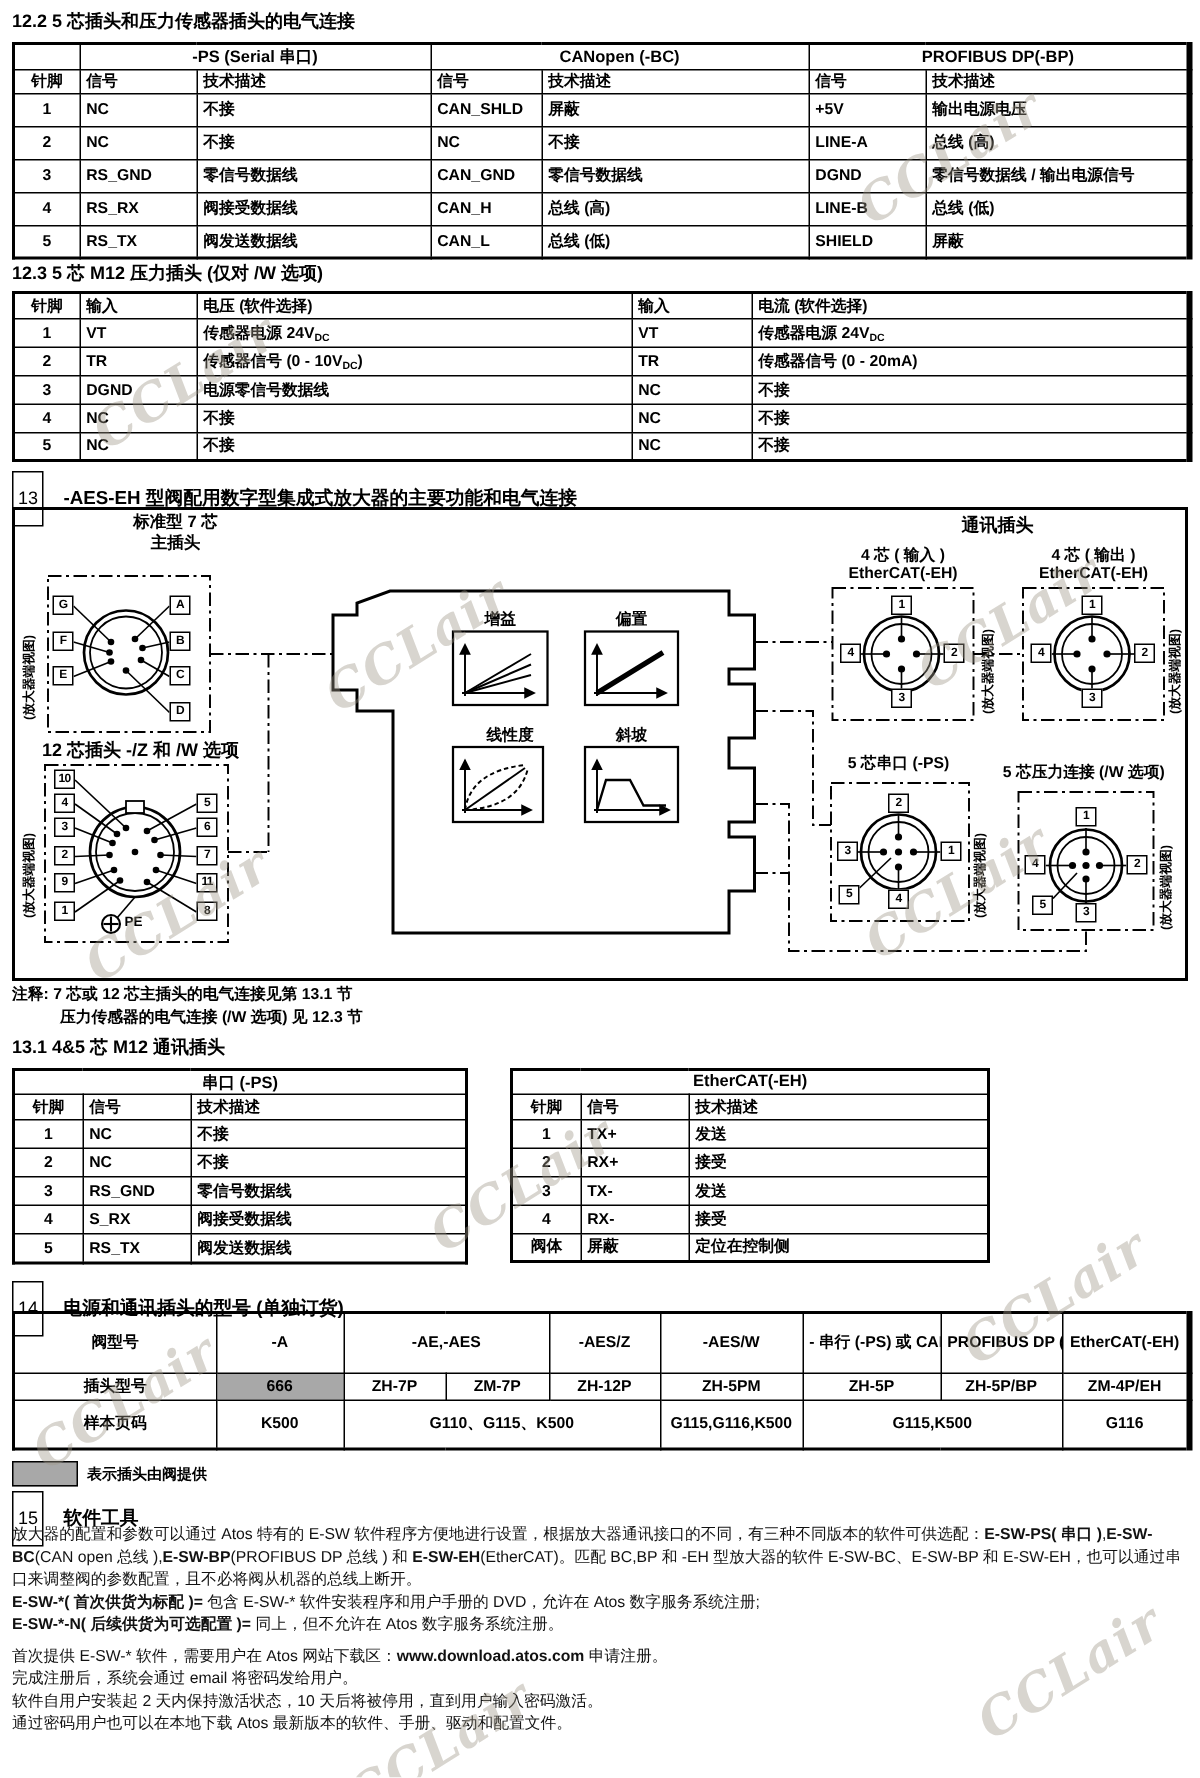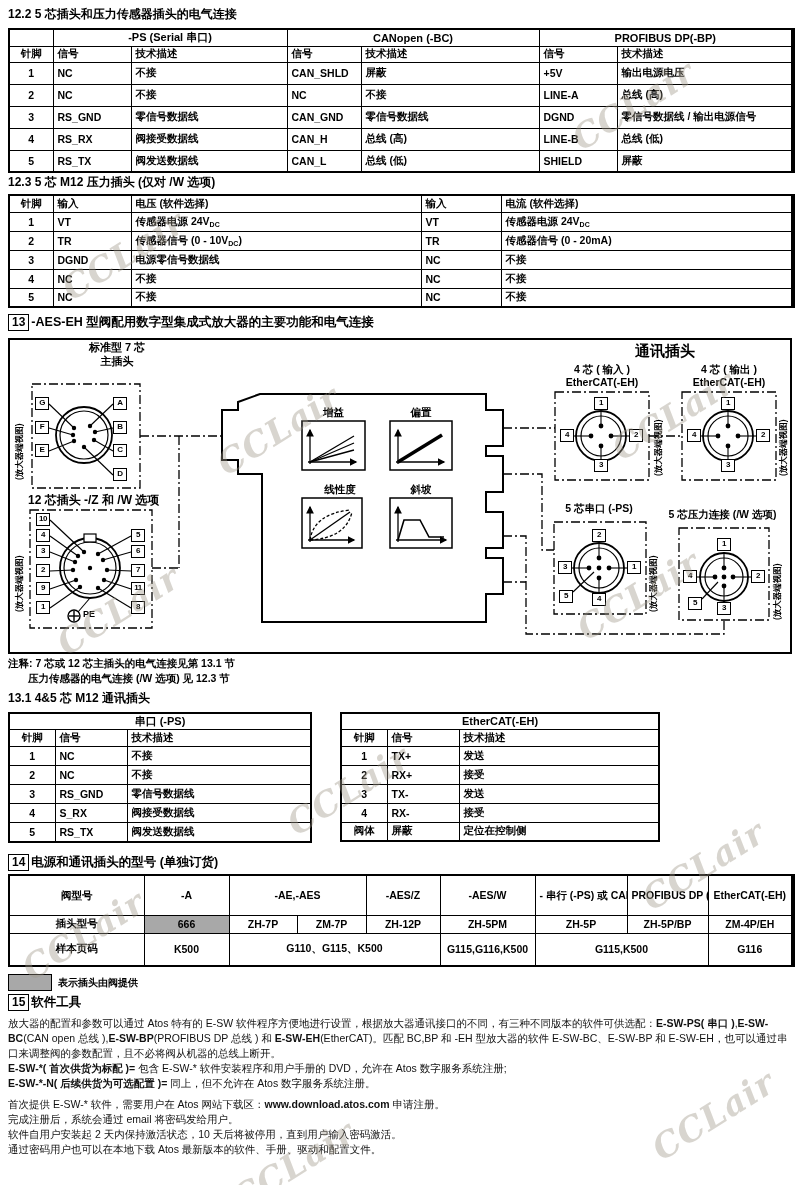--- a/index.html
+++ b/index.html
@@ -1,20 +1,20 @@
 <!DOCTYPE html>
 <html><head>
 <meta charset="utf-8">
 <style>
   html,body{margin:0;padding:0;background:#fff}
   .page{position:relative;width:800px;height:1185px;background:#fff;overflow:hidden;
         font-family:"Liberation Sans","DejaVu Sans",sans-serif;color:#000}
   .abs{position:absolute}
   .hd{position:absolute;font-size:12px;font-weight:bold;white-space:nowrap}
-  .numbox{display:inline-block;border:1.5px solid #000;padding:0 3px;margin-right:2px;font-size:12px;font-weight:bold;line-height:15px}
+  .numbox{display:inline-block;border:1.5px solid #000;padding:10px 3px;margin-right:13px;font-size:12px;font-weight:normal;line-height:15px}
   
   table.t{position:absolute;border-collapse:collapse;table-layout:fixed;border:2px solid #000}
   table.rt{border-right:4px solid #000}
   table.t td{border:1px solid #000;font-size:10.5px;font-weight:bold;padding:0 4px;overflow:hidden;white-space:nowrap}
   table.t tr.gh td{text-align:center;font-size:11px}
   td.c{text-align:center}
   td.pre{white-space:pre-line;text-align:center;font-size:9.5px;line-height:11px}
   td.gray{background:#a8a8a8}
   .sb{font-size:7px;font-weight:bold;vertical-align:-2px}
   
@@ -373,21 +373,21 @@
           <circle cx="714" cy="237" r="2.4"></circle>
         </g>
     </svg>
 
     
     <div class="dlbl ctrt" style="left:52px;top:0;width:110px;font-size:11px">标准型 7 芯</div>
     <div class="dlbl ctrt" style="left:52px;top:14px;width:110px;font-size:11px">主插头</div>
     <div class="rot" style="left:4px;top:140px">(放大器端视图)</div>
     <div class="dlbl" style="left:18px;top:152px;font-size:12px">12 芯插头 -/Z 和 /W 选项</div>
     <div class="rot" style="left:4px;top:272px">(放大器端视图)</div>
-    <div class="dlbl ctrt" style="left:545px;top:2px;width:220px;font-size:15px">通讯插头</div>
+    <div class="dlbl ctrt" style="left:545px;top:2px;width:220px;font-size:12px">通讯插头</div>
     <div class="dlbl ctrt" style="left:544px;top:23px;width:96px;font-size:10.5px">4 芯 ( 输入 )</div>
     <div class="dlbl ctrt" style="left:544px;top:36px;width:96px;font-size:10.5px">EtherCAT(-EH)</div>
     <div class="dlbl ctrt" style="left:671px;top:23px;width:96px;font-size:10.5px">4 芯 ( 输出 )</div>
     <div class="dlbl ctrt" style="left:671px;top:36px;width:96px;font-size:10.5px">EtherCAT(-EH)</div>
     <div class="rot" style="left:643px;top:136px">(放大器端视图)</div>
     <div class="rot" style="left:768px;top:136px">(放大器端视图)</div>
     <div class="dlbl ctrt" style="left:533px;top:162px;width:112px;font-size:10.5px">5 芯串口 (-PS)</div>
     <div class="dlbl ctrt" style="left:645px;top:168px;width:135px;font-size:10.5px">5 芯压力连接 (/W 选项)</div>
     <div class="rot" style="left:638px;top:272px">(放大器端视图)</div>
     <div class="rot" style="left:762px;top:280px">(放大器端视图)</div>
@@ -436,21 +436,21 @@
     
     <div class="pin" style="left:707px;top:198px">1</div>
     <div class="pin" style="left:741px;top:230px">2</div>
     <div class="pin" style="left:673px;top:230px">4</div>
     <div class="pin" style="left:707px;top:262px">3</div>
     <div class="pin" style="left:678px;top:257px">5</div>
   </div>
 
   <div class="abs note" style="left:8px;top:656px">
     <div><span>注释:</span> <span>7 芯或 12 芯主插头的电气连接见第 13.1 节</span></div>
-    <div style="margin-left:20px">压力传感器的电气连接 (/W 选项) 见 12.3 节</div>
+    <div style="margin-left:32px">压力传感器的电气连接 (/W 选项) 见 12.3 节</div>
   </div>
 
   <div class="hd" style="left:8px;top:690px">13.1  4&amp;5 芯 M12 通讯插头</div>
 
   <table class="t" style="left:8px;top:712px;width:302px">
     <colgroup>
         <col style="width:46px">
         <col style="width:72px">
         <col style="width:184px">
       </colgroup>

